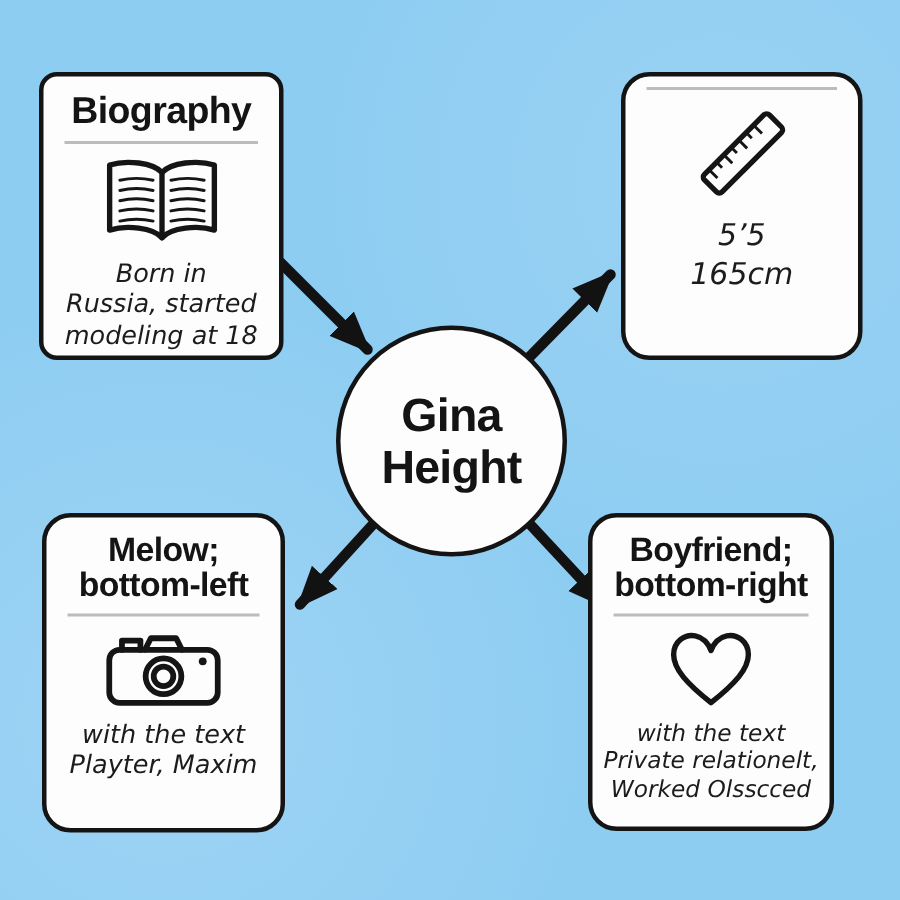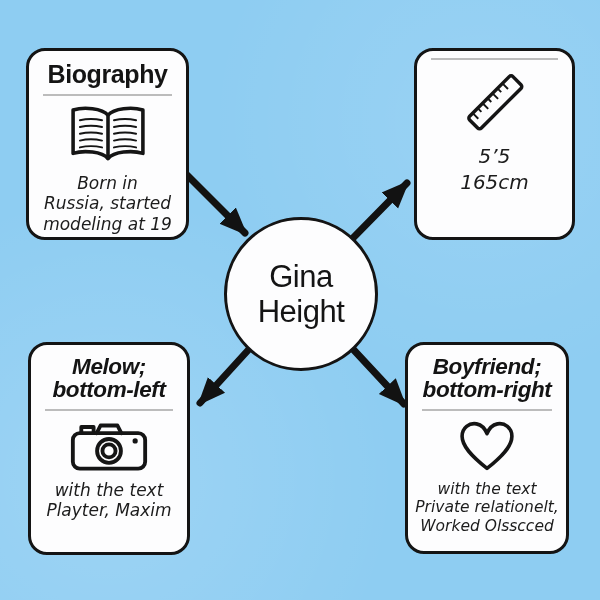--- a/index.html
+++ b/index.html
@@ -15,30 +15,30 @@
   .arrows{position:absolute;left:0;top:0;}
   .box{
     position:absolute;
     background:#fdfdfe;
     border:3px solid #141414;
     border-radius:19px;
     box-sizing:border-box;
     display:flex;flex-direction:column;align-items:center;
     text-align:center;color:#1a1a1a;
   }
-  .box.tl{left:26px;top:48px;width:163px;height:192px;}
+  .box.tl{left:26px;top:48px;width:163px;height:192px;border-radius:12px;}
   .box.tr{left:414px;top:48px;width:161px;height:192px;}
   .box.bl{left:28px;top:342px;width:162px;height:213px;}
-  .box.br{left:405px;top:342px;width:164px;height:212px;}
+  .box.br{left:392px;top:342px;width:164px;height:212px;}
   .title{
     margin:10px 6px 0;
     font-size:25px;font-weight:700;letter-spacing:-0.4px;line-height:1.04;
     color:#141414;
   }
-  .title.two{font-size:22.5px;font-style:italic;}
+  .title.two{font-size:22.5px;}
   .divider{
     width:82%;height:0;border-top:2px solid #bcbcbc;
     margin:7px auto 4px;
   }
   .icon-wrap{
     flex:0 0 auto;display:flex;align-items:center;justify-content:center;
   }
   .tl .icon-wrap{height:70px;}
   .tr .icon-wrap{height:76px;}
   .bl .icon-wrap{height:62px;}
@@ -52,21 +52,21 @@
   .tr .body{font-size:20px;line-height:1.3;}
   .br .body{font-size:15.5px;}
   .circle{
     position:absolute;left:224px;top:217px;width:154px;height:154px;
     background:#fdfdfe;border:3px solid #141414;border-radius:50%;
     box-sizing:border-box;
     display:flex;flex-direction:column;align-items:center;justify-content:center;
     text-align:center;
   }
   .circle span{
-    display:block;font-size:31px;font-weight:400;letter-spacing:-0.5px;
+    display:block;font-size:31px;font-weight:700;letter-spacing:-0.5px;
     line-height:1.13;color:#141414;
   }
 </style>
 </head>
 <body>
 
 <div class="canvas">
 
   <svg class="arrows" width="600" height="600" viewBox="0 0 600 600">
     <defs>
@@ -101,21 +101,21 @@
             <path d="M57 27 Q70 24 83 27"></path>
           <path d="M57 35 Q70 32 83 35"></path>
             <path d="M57 43 Q70 40 83 43"></path>
           <path d="M57 51 Q70 48 83 51"></path>
         </g>
       </svg>
     </div>
     <p class="body">
       <span>Born in</span>
       <span>Russia, started</span>
-      <span>modeling at 19</span>
+      <span>modeling at 18</span>
     </p>
   </section>
 
   <section class="box tr">
     <div class="divider"></div>
     <div class="icon-wrap">
       <svg viewBox="0 0 80 80" width="70" height="70" aria-hidden="true">
         <g fill="none" stroke="#151515" stroke-linejoin="round" transform="rotate(-45 40 40)">
           <rect x="5" y="31" width="70" height="19" rx="3" stroke-width="4"></rect>
           <g stroke-width="2.2">

